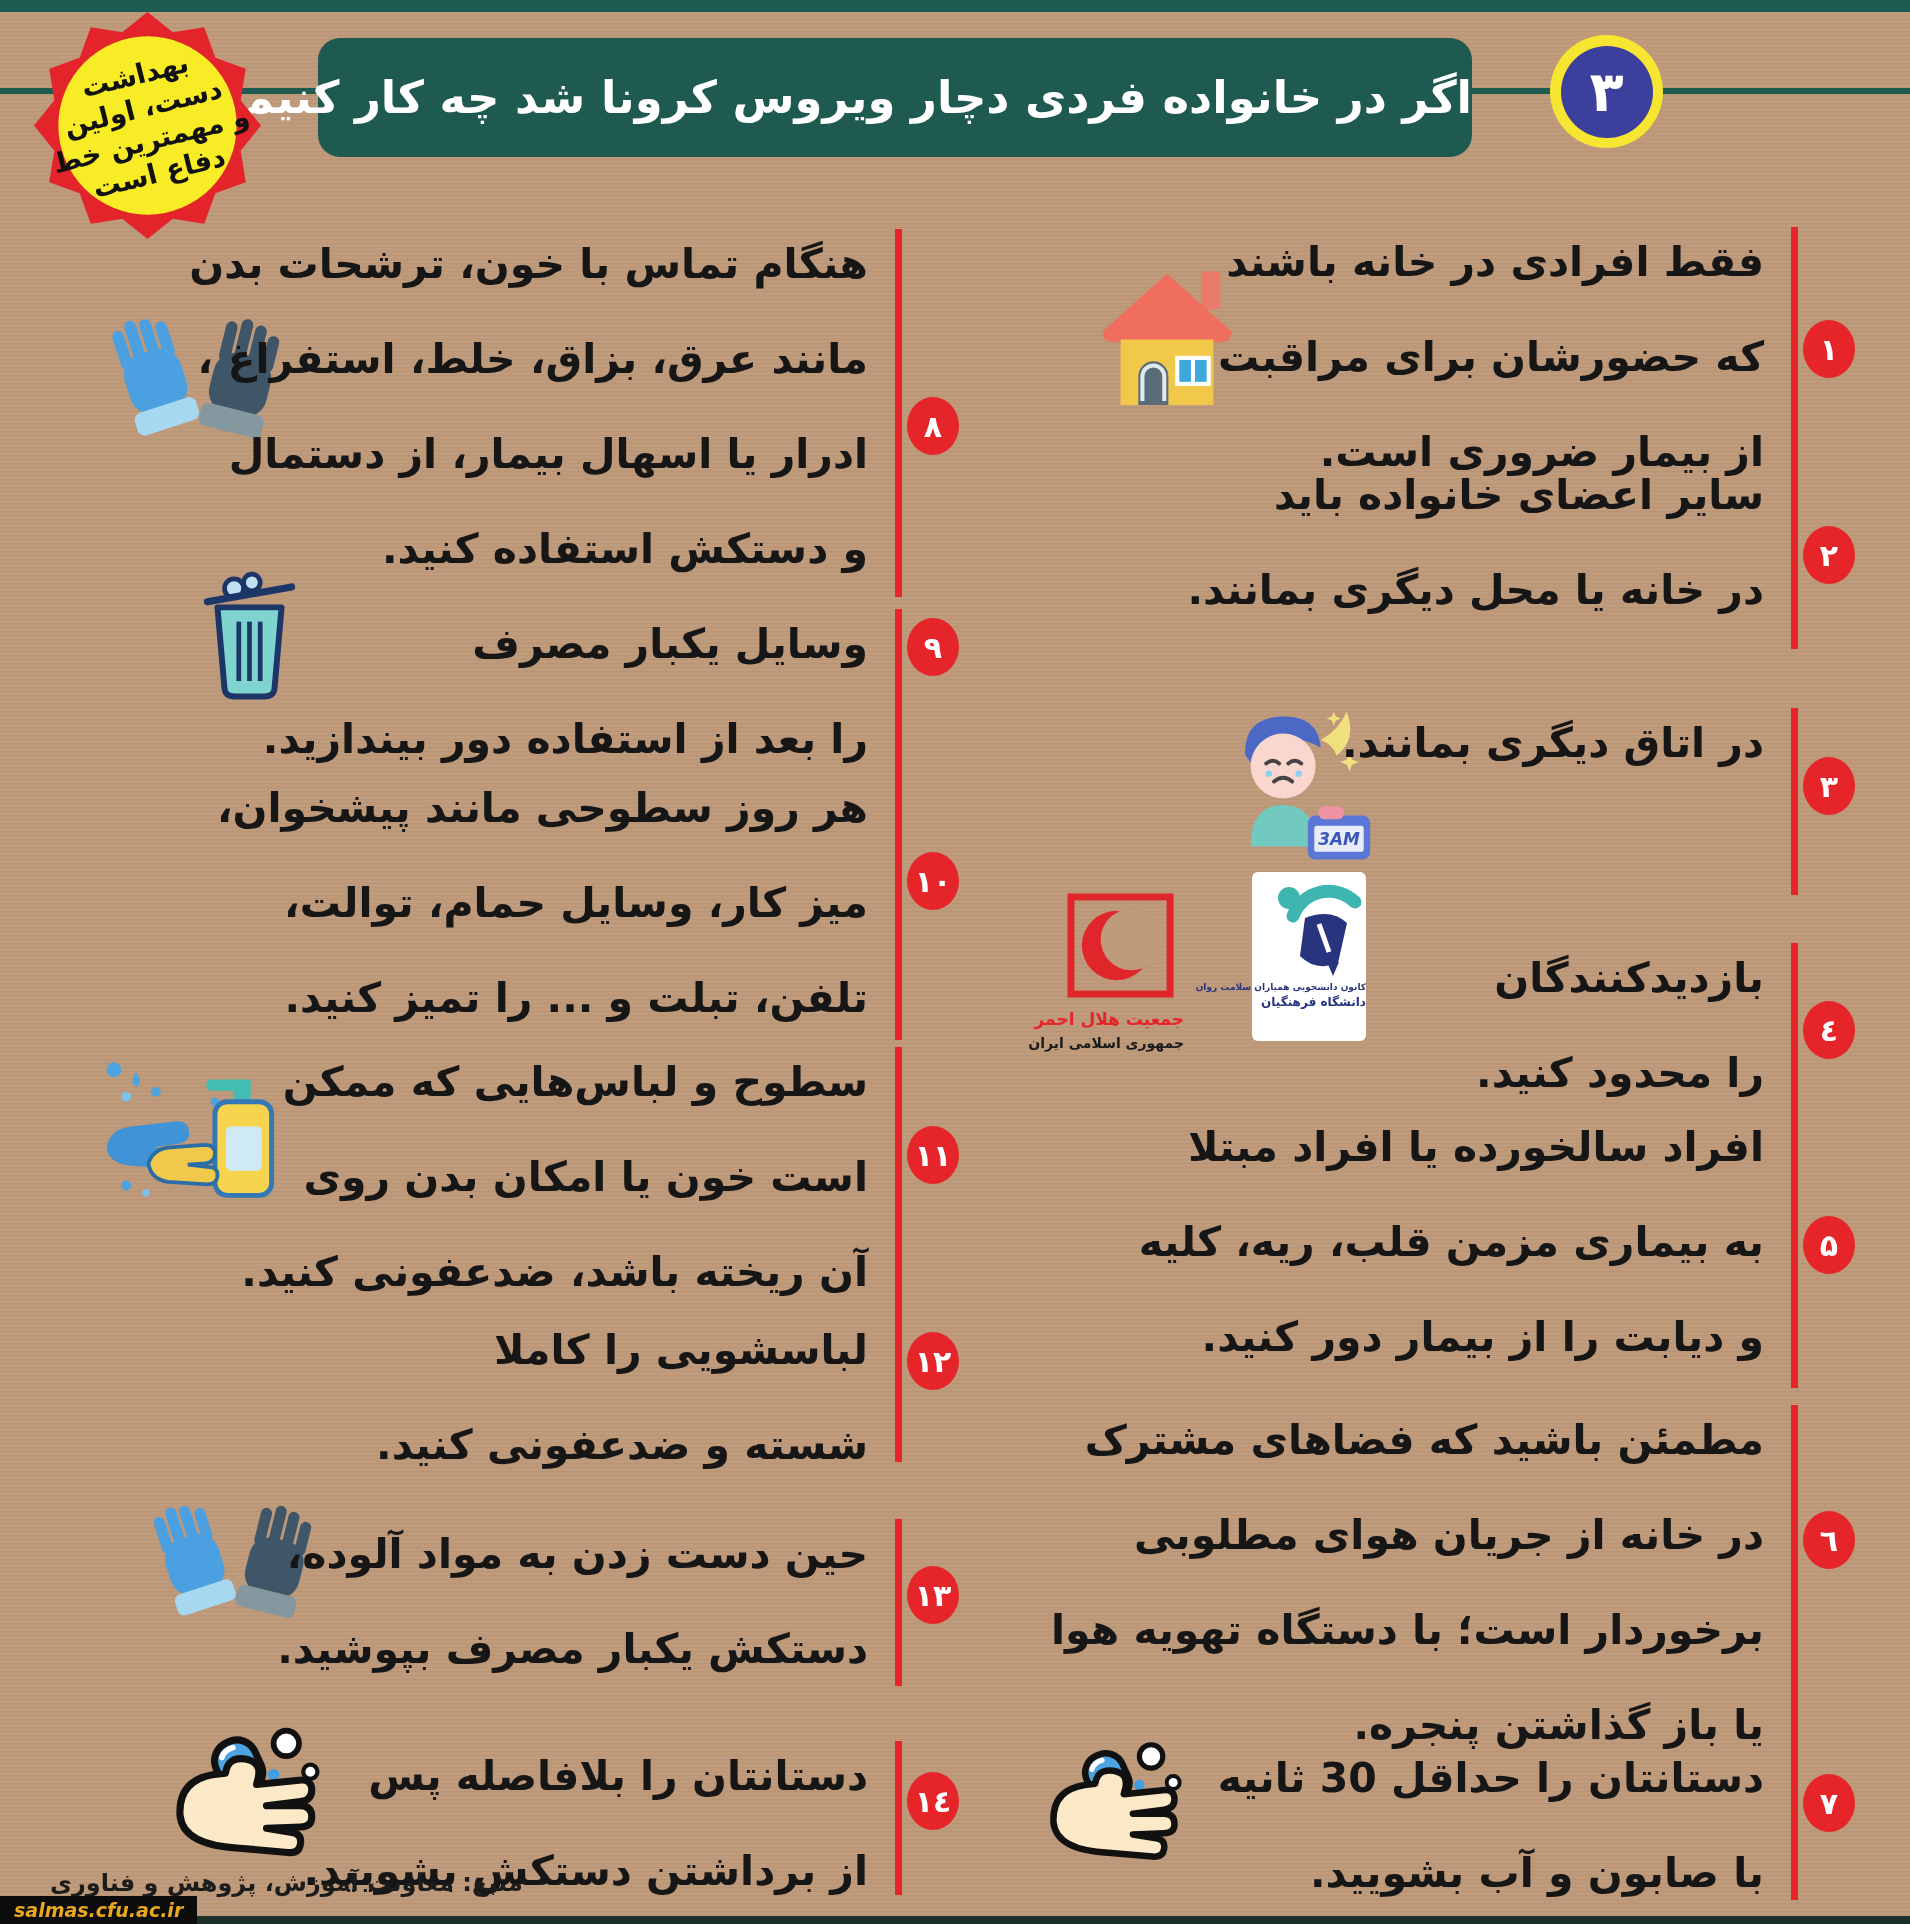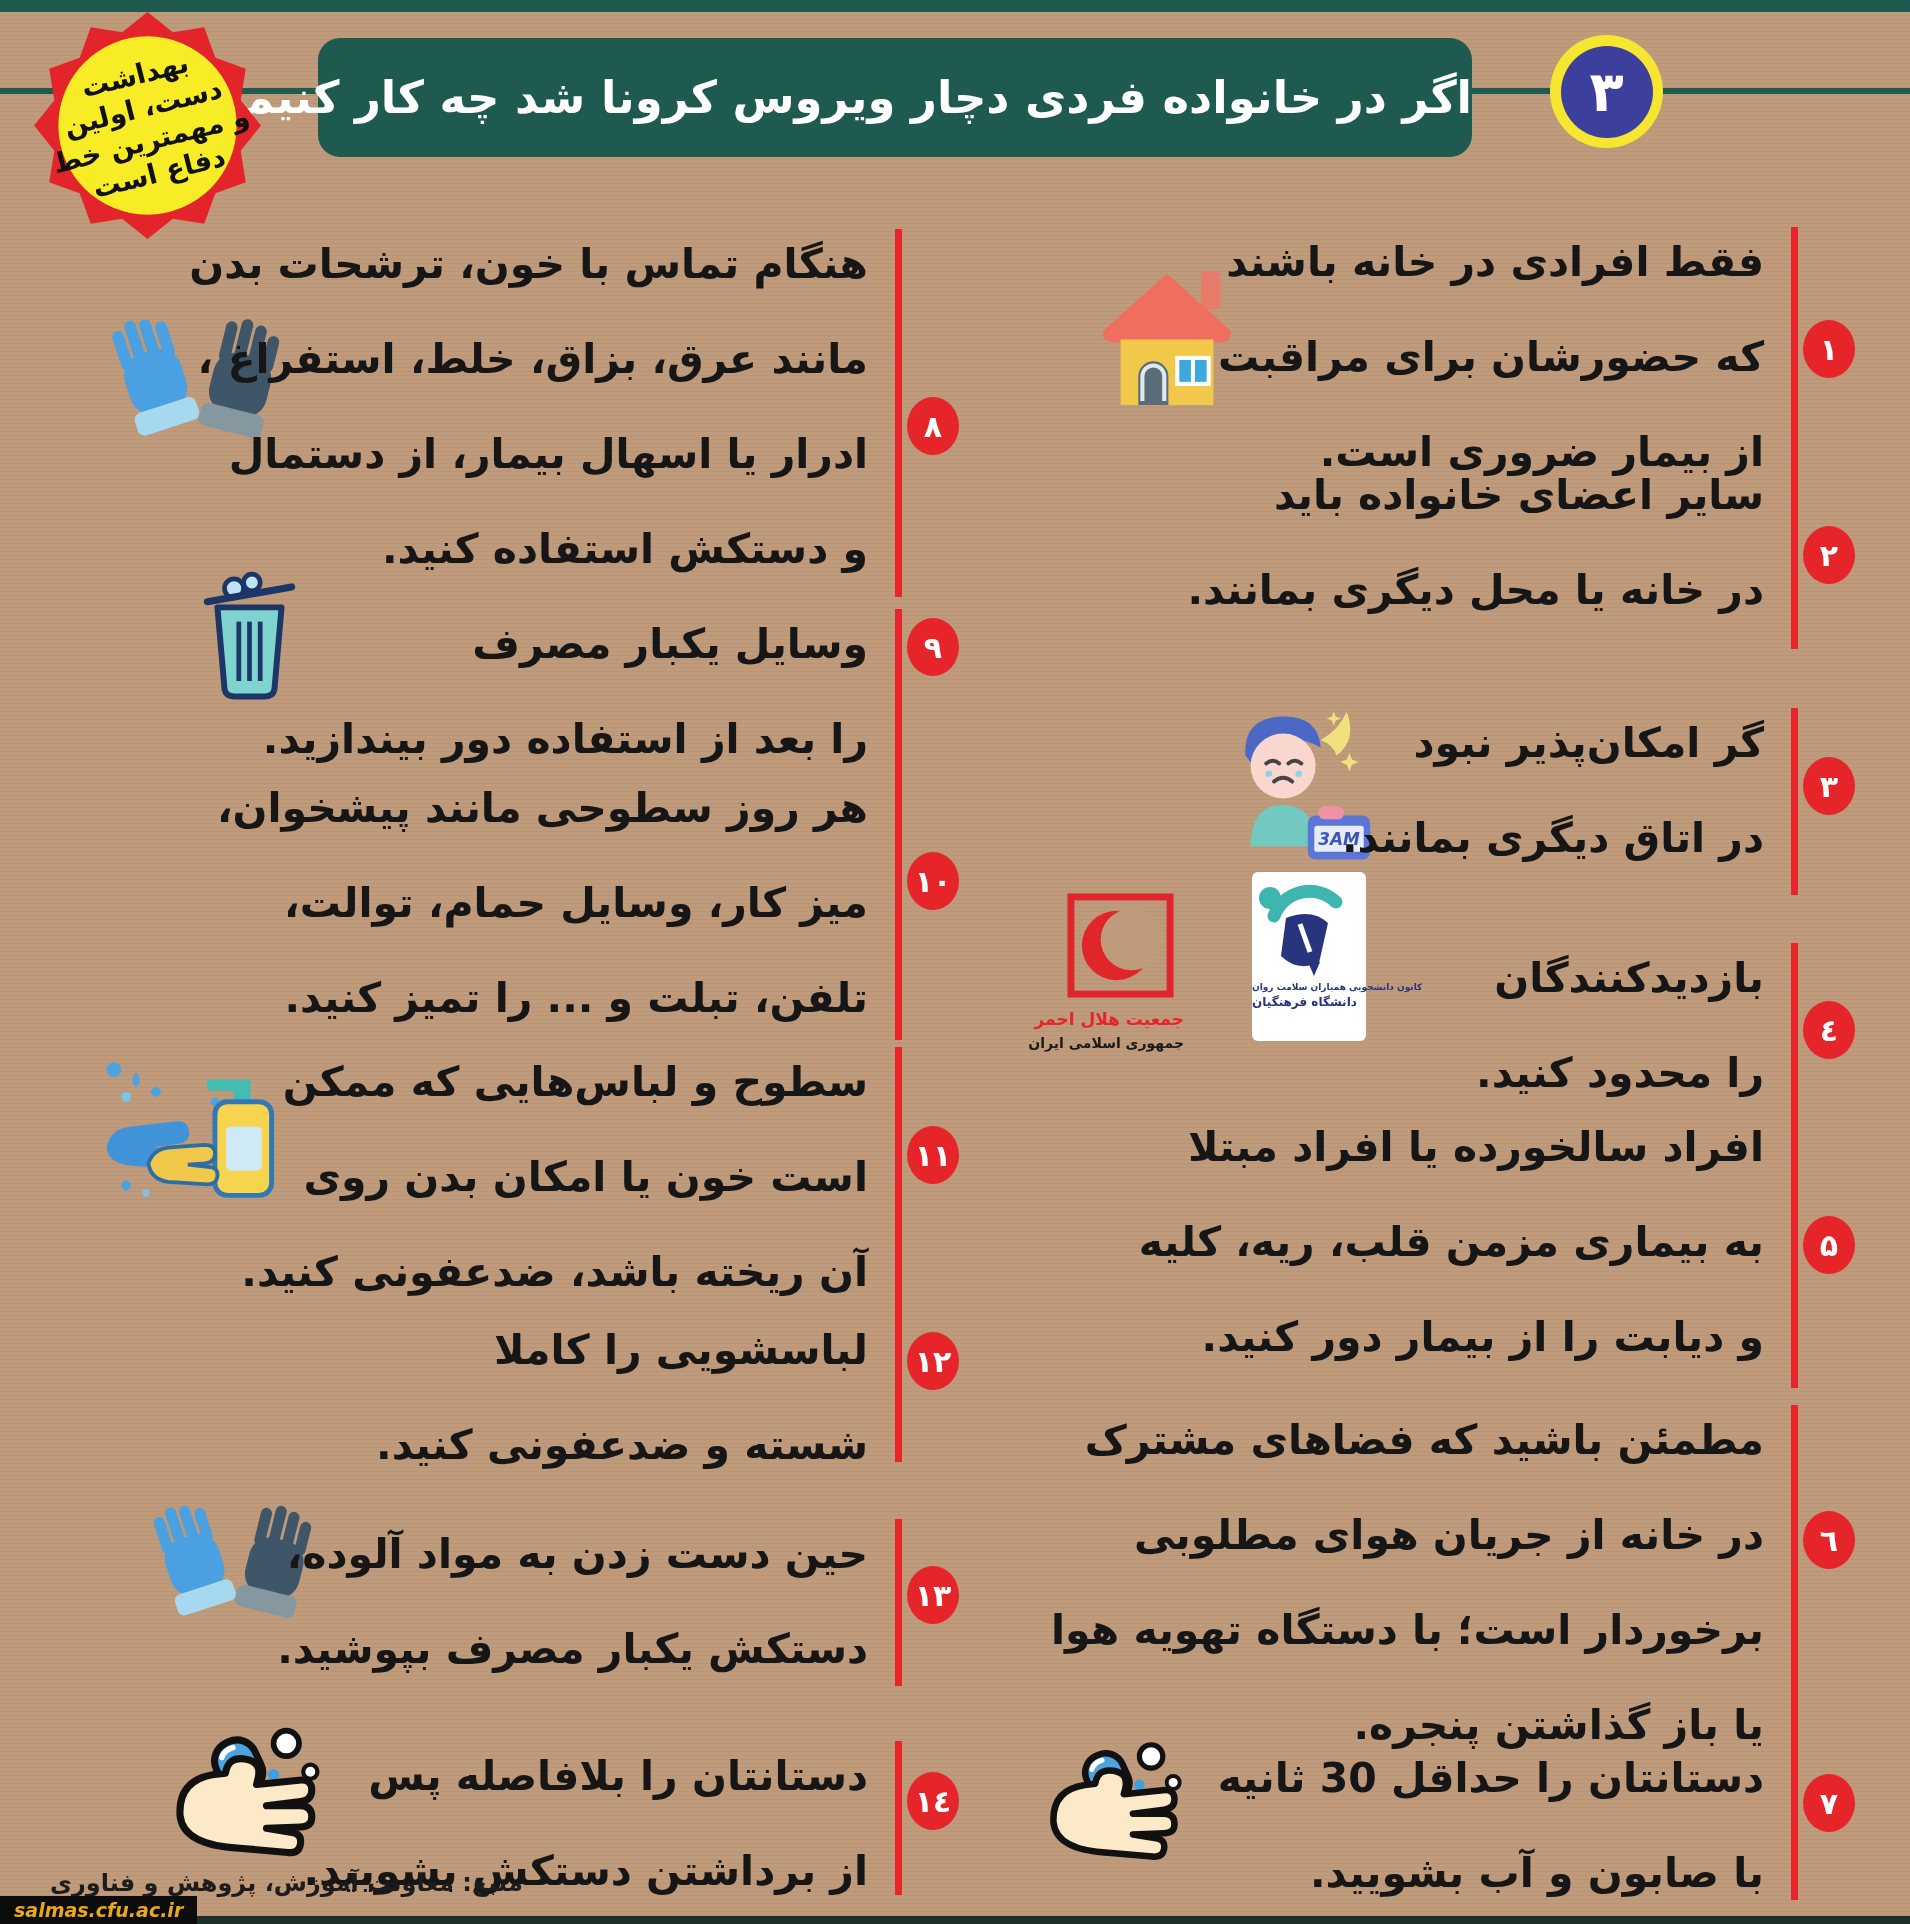--- a/index.html
+++ b/index.html
@@ -36,21 +36,21 @@
     font-size:30px;font-weight:bold;
   }
   .txt{position:absolute;right:34px;top:-12px;text-align:right;}
   .ln{height:95px;line-height:95px;white-space:nowrap;font-size:41px;font-weight:bold;color:#161616;}
   .icon{position:absolute;z-index:0;}
   .crescent-wrap{position:absolute;left:1057px;top:892px;width:127px;text-align:center;z-index:1;}
   .crescent-title{color:var(--red);font-size:17px;font-weight:bold;white-space:nowrap;margin-top:4px;}
   .crescent-sub{color:#1a1a1a;font-size:14px;font-weight:bold;white-space:nowrap;margin-top:6px;}
   .studentlogo{
     position:absolute;left:1252px;top:872px;width:114px;height:169px;background:#fff;border-radius:6px;
-    z-index:1;display:flex;flex-direction:column;align-items:flex-end;padding-top:6px;box-sizing:border-box;
+    z-index:1;display:flex;flex-direction:column;align-items:flex-start;padding-top:6px;box-sizing:border-box;
   }
   .studentlogo .cap1{color:#28357e;font-size:9px;font-weight:bold;white-space:nowrap;margin-top:4px;}
   .studentlogo .cap2{color:#28357e;font-size:12px;font-weight:bold;white-space:nowrap;margin-top:3px;}
   .source{position:absolute;left:50px;top:1869px;font-size:24px;font-weight:bold;color:#1c1c1c;white-space:nowrap;z-index:2;}
   .watermark{
     position:absolute;left:0;top:1896px;height:28px;background:#0c0c0c;z-index:3;
     display:flex;align-items:center;padding:0 14px;direction:ltr;
     font-size:19px;font-weight:bold;font-style:italic;color:#eaa81f;white-space:nowrap;
   }
 </style>
@@ -118,21 +118,20 @@
       <div class="ln">در خانه یا محل دیگری بمانند.</div>
     </div>
   </div>
 
   <div class="item" style="top:708px;right:112px;height:187px;">
     <div class="vbar"></div>
     <div class="numc" style="top:49px;">
         <span>۳</span>
       </div>
     <div class="txt">
-      <div class="ln">گر امکان‌پذیر نبود</div>
       <div class="ln">در اتاق دیگری بمانند.</div>
     </div>
   </div>
   <div class="icon" style="left:1209px;top:701px;font-style:italic;">
     <svg width="169" height="169" viewBox="0 0 130 130">
       <path d="M86 30 q14-8 20-22 q8 22 -8 34 q-2-8-12-12z" fill="#f0e07e"></path>
       <path d="M108 40 l2 5 5 2 -5 2 -2 5 -2-5 -5-2 5-2z" fill="#f0e07e"></path>
       <path d="M96 8 l1.5 4 4 1.5 -4 1.5 -1.5 4 -1.5-4 -4-1.5 4-1.5z" fill="#f0e07e"></path>
       <path d="M28 42 Q26 12 58 12 Q84 12 86 36 Q70 26 56 31 Q38 35 36 52 Z" fill="#4a68c4"></path>
       <circle cx="57" cy="50" r="25" fill="#f9d6ce"></circle>

